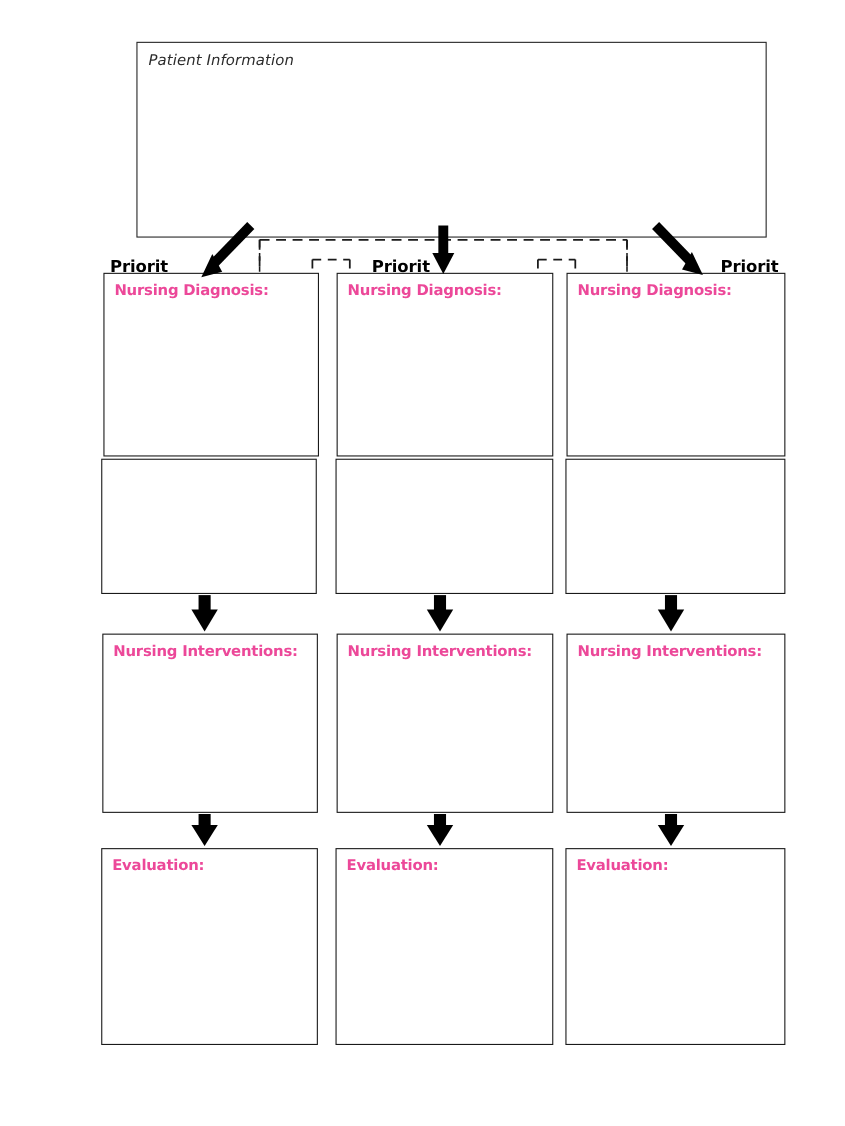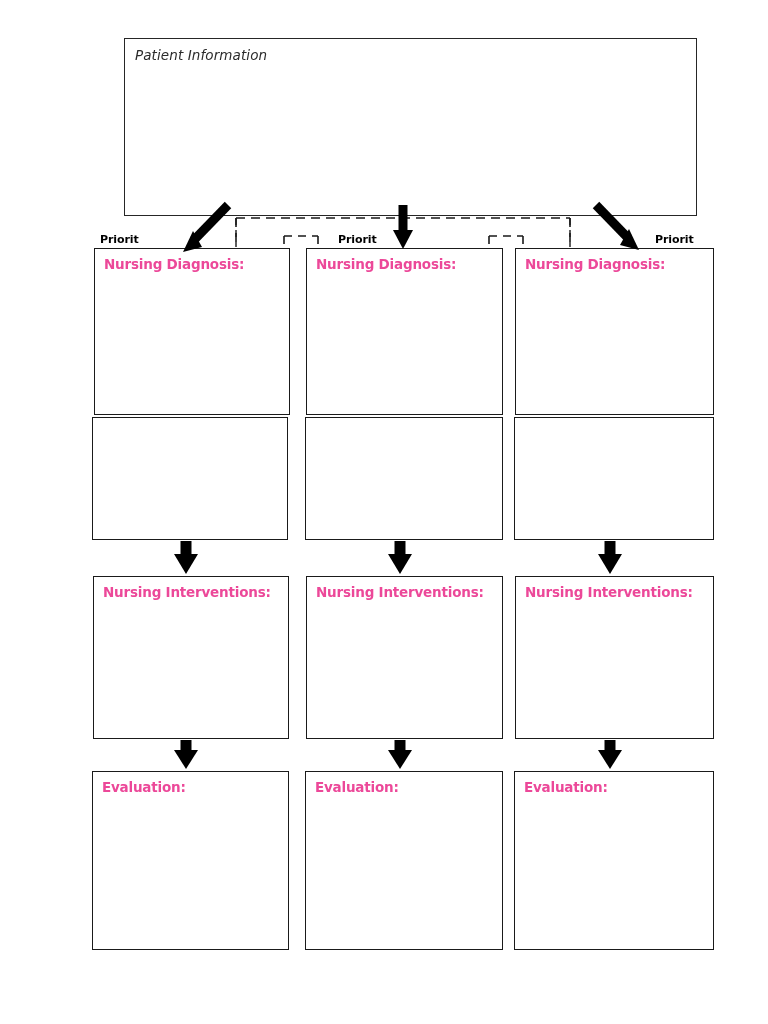--- a/index.html
+++ b/index.html
@@ -56,21 +56,21 @@
     font-weight: normal;
     font-size: 13.5px;
     color: #2b2b2b;
     letter-spacing: 0.1px;
   }
 
   
   .priority-label {
     position: absolute;
     font-weight: bold;
-    font-size: 11px;
+    font-size: 15px;
     letter-spacing: -0.1px;
     white-space: nowrap;
     color: #000000;
   }
 
   
   .card-title {
     position: absolute;
     left: 9px;
     top: 7px;

